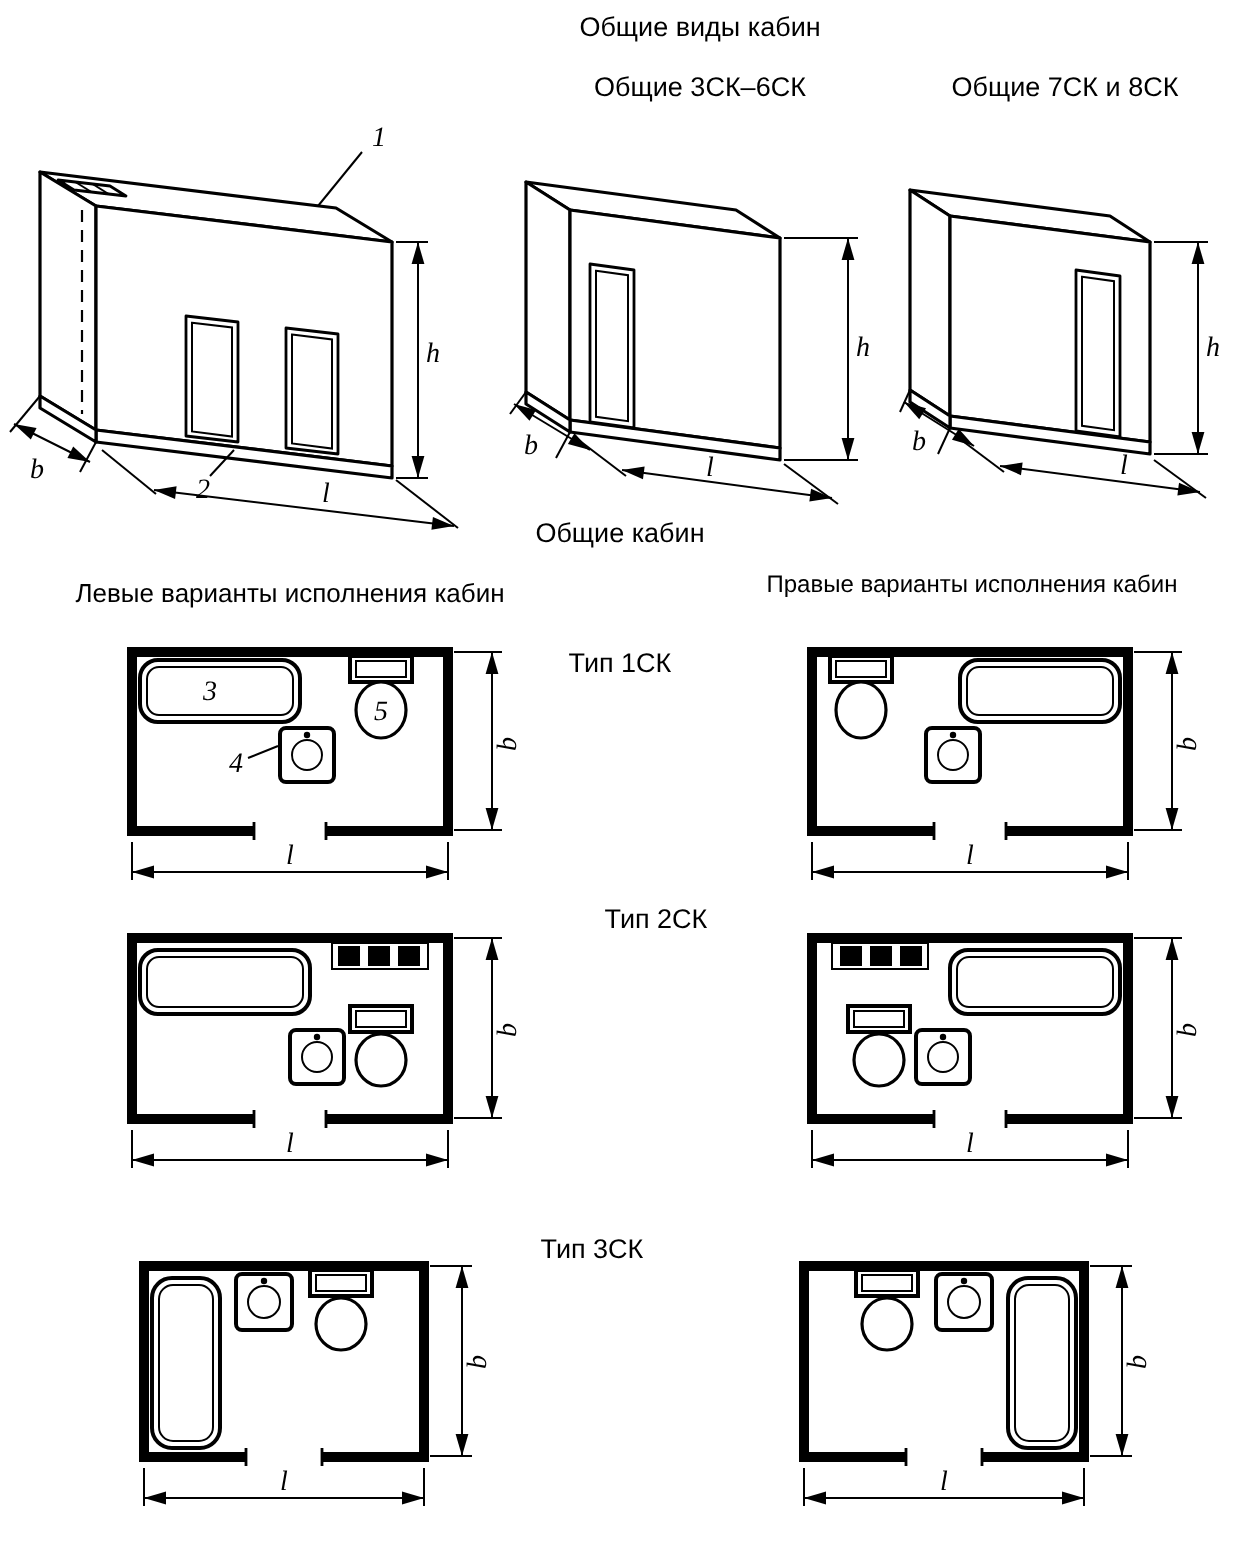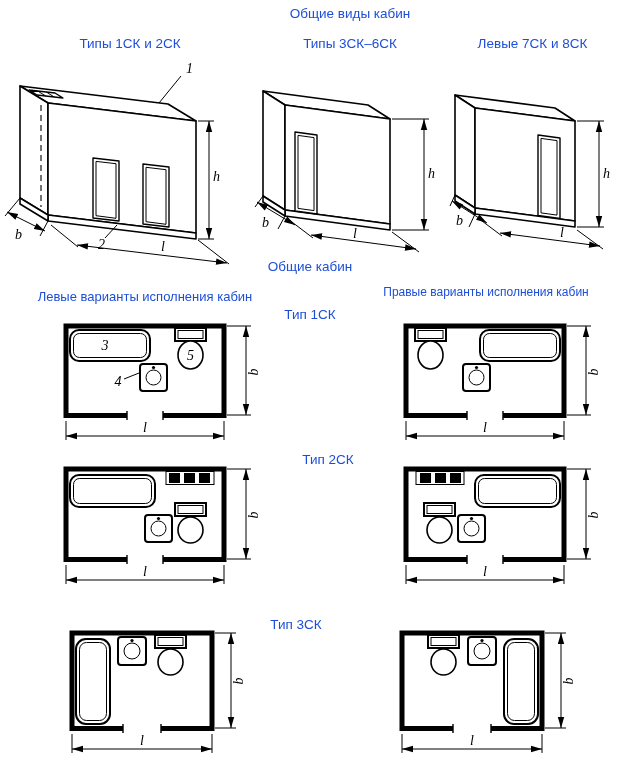--- a/index.html
+++ b/index.html
@@ -1,19 +1,19 @@
 <!DOCTYPE html>
 <html><head>
 <meta charset="utf-8">
 <style>
   * { margin:0; padding:0; box-sizing:border-box; }
   html,body { background:#fff; }
   #canvas { position:relative; width:626px; height:771px; background:#fff;
             font-family:"Liberation Sans", sans-serif; color:#000; overflow:hidden; }
-  .heading { position:absolute; text-align:center; font-size:13.5px; line-height:1.2; color:#1d4ed8; }
+  .heading { position:absolute; text-align:center; font-size:13.5px; line-height:1.2; color:#000000; }
   svg.fig { position:absolute; overflow:visible; }
   .face { fill:#fff; stroke:#000; stroke-width:1.6; stroke-linejoin:round; }
   .ln   { fill:#fff; stroke:#000; stroke-width:1.4; stroke-linejoin:round; }
   .thin { fill:none; stroke:#000; stroke-width:1; }
   .dash { fill:none; stroke:#000; stroke-width:1.1; stroke-dasharray:6 4; }
   .dim  { fill:none; stroke:#000; stroke-width:1; }
   .wall { fill:none; stroke:#000; stroke-width:5; }
   .cap  { fill:none; stroke:#000; stroke-width:1.4; }
   .fx2  { fill:#fff; stroke:#000; stroke-width:2; }
   .fx15 { fill:#fff; stroke:#000; stroke-width:1.6; }
@@ -29,23 +29,22 @@
 
   <svg width="0" height="0" style="position:absolute">
     <defs>
       <marker id="arr" viewBox="0 0 12 8" markerWidth="12" markerHeight="8" refX="11.3" refY="4" orient="auto-start-reverse" markerUnits="userSpaceOnUse">
         <path d="M0.3,0.8 L11.3,4 L0.3,7.2 Z" fill="#000"></path>
       </marker>
     </defs>
   </svg>
 
   <div class="heading" style="left:160px;top:6px;width:380px">Общие виды кабин</div>
-  <div class="heading" style="left:30px;top:36px;width:200px">Типы 1СК и 2СК</div>
-  <div class="heading" style="left:255px;top:36px;width:190px">Типы 3СК–6СК</div>
-  <div class="heading" style="left:440px;top:36px;width:185px">Левые 7СК и 8СК</div>
+  <div class="heading" style="left:255px;top:36px;width:190px">Общие 3СК–6СК</div>
+  <div class="heading" style="left:440px;top:36px;width:185px">Общие 7СК и 8СК</div>
 
   <svg class="fig" style="left:5px;top:55px" width="230" height="200" viewBox="0 0 230 200">
     <g>
       <polygon class="face" points="43,48 191,66 163,49 15,31"></polygon>
       <polygon class="face" points="15,31 43,48 43,160 15,143"></polygon>
       <polygon class="face" points="43,48 191,66 191,178 43,160"></polygon>
       <polygon class="face" points="43,160 191,178 191,184 43,166"></polygon>
       <polygon class="face" points="15,143 43,160 43,166 15,149"></polygon>
       <line class="dash" x1="36" y1="50" x2="36" y2="152"></line>
     </g>
@@ -148,21 +147,21 @@
       <line class="thin" x1="28" y1="158" x2="52" y2="176"></line>
       <line class="thin" x1="127" y1="170" x2="153" y2="189"></line>
       <line class="dim" x1="50" y1="173" x2="150" y2="186" marker-start="url(#arr)" marker-end="url(#arr)"></line>
       <text class="dimtxt" x="112" y="177" text-anchor="middle">l</text>
     </g>
   </svg>
 
   <div class="heading" style="left:160px;top:259px;width:300px">Общие кабин</div>
   <div class="heading" style="left:25px;top:289px;width:240px;font-size:13px">Левые варианты исполнения кабин</div>
   <div class="heading" style="left:366px;top:285px;width:240px;font-size:12px">Правые варианты исполнения кабин</div>
-  <div class="heading" style="left:210px;top:307px;width:200px">Тип 1СК</div>
+  <div class="heading" style="left:210px;top:324px;width:200px">Тип 1СК</div>
   <div class="heading" style="left:228px;top:452px;width:200px">Тип 2СК</div>
   <div class="heading" style="left:196px;top:617px;width:200px">Тип 3СК</div>
 
   <svg class="fig" style="left:55px;top:318px" width="205" height="125" viewBox="0 0 205 125">
     <g>
       <path class="wall" d="M 11,100 L 11,8 L 169,8 L 169,100"></path>
       <path class="wall" d="M 11,97.5 L 72,97.5 M 108,97.5 L 169,97.5"></path>
       <path class="cap" d="M 72,93 L 72,102 M 108,93 L 108,102"></path>
     </g>
     <g>

